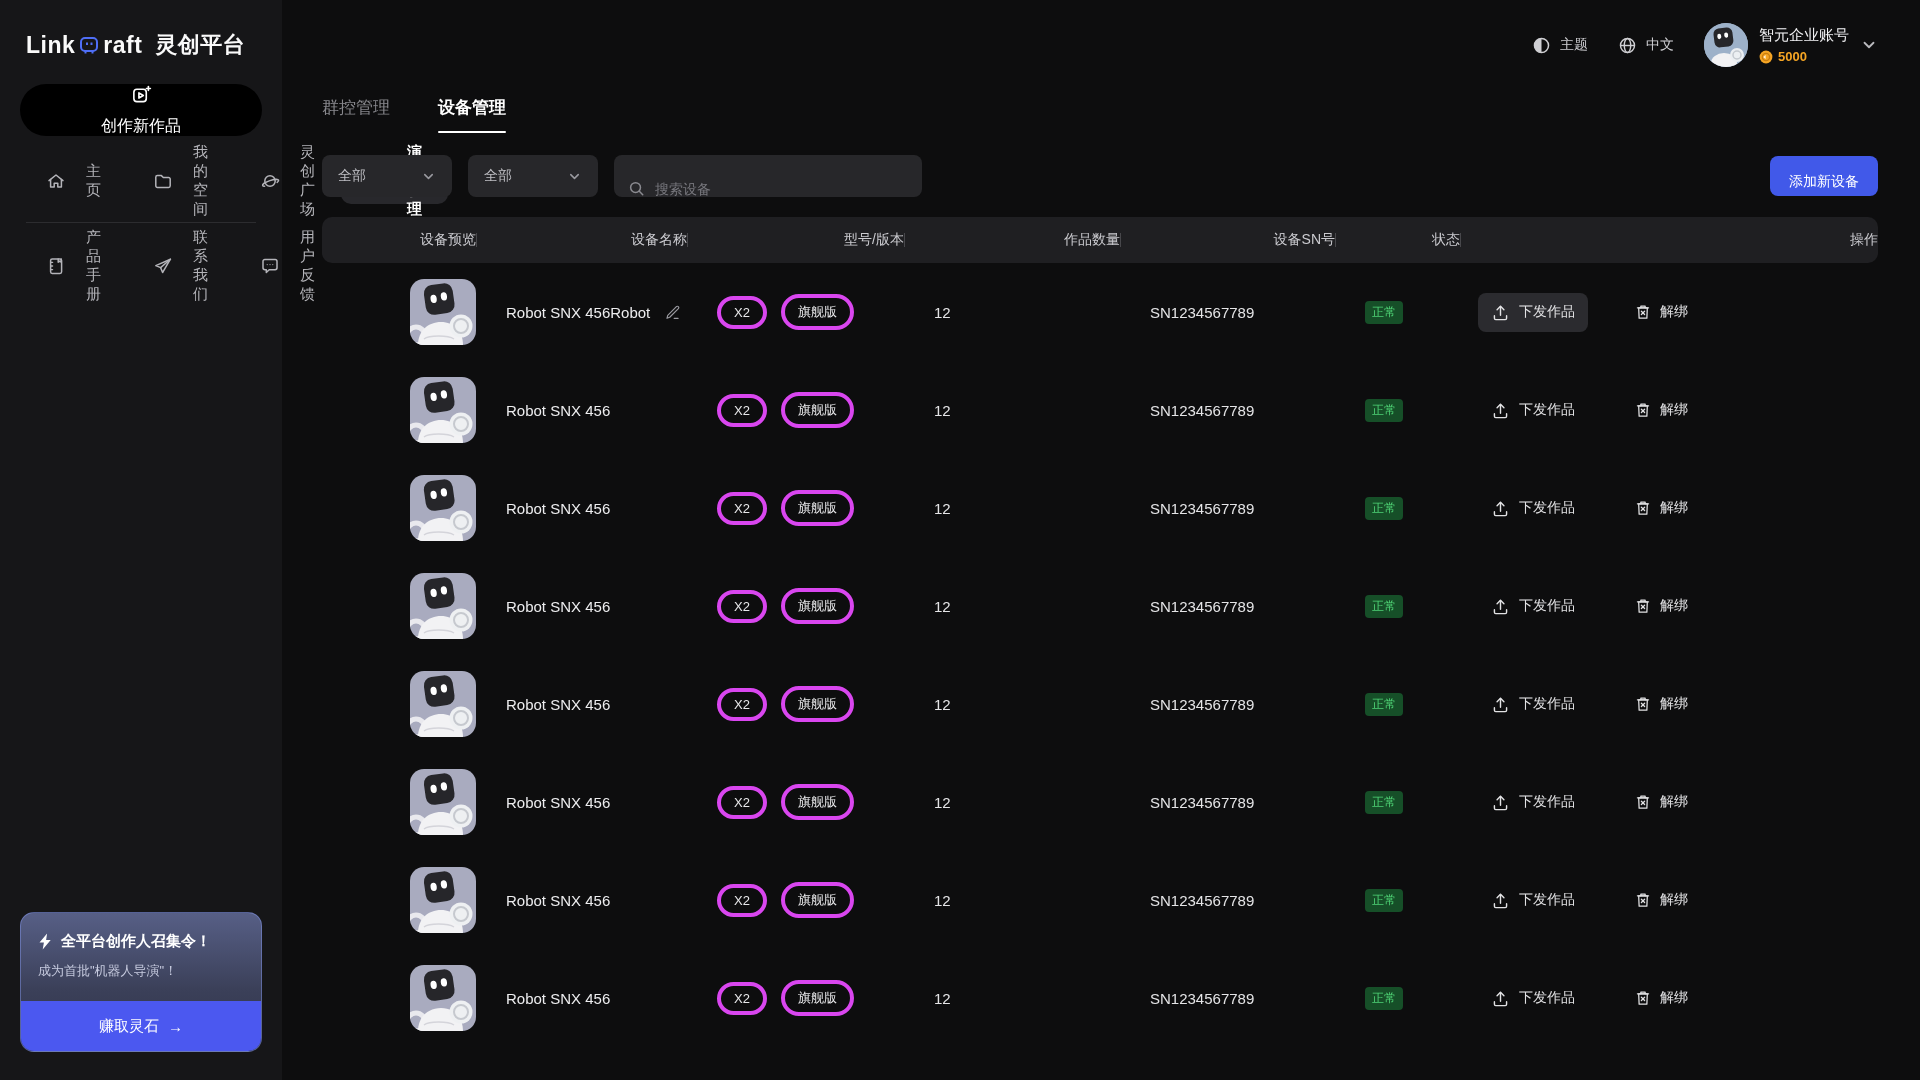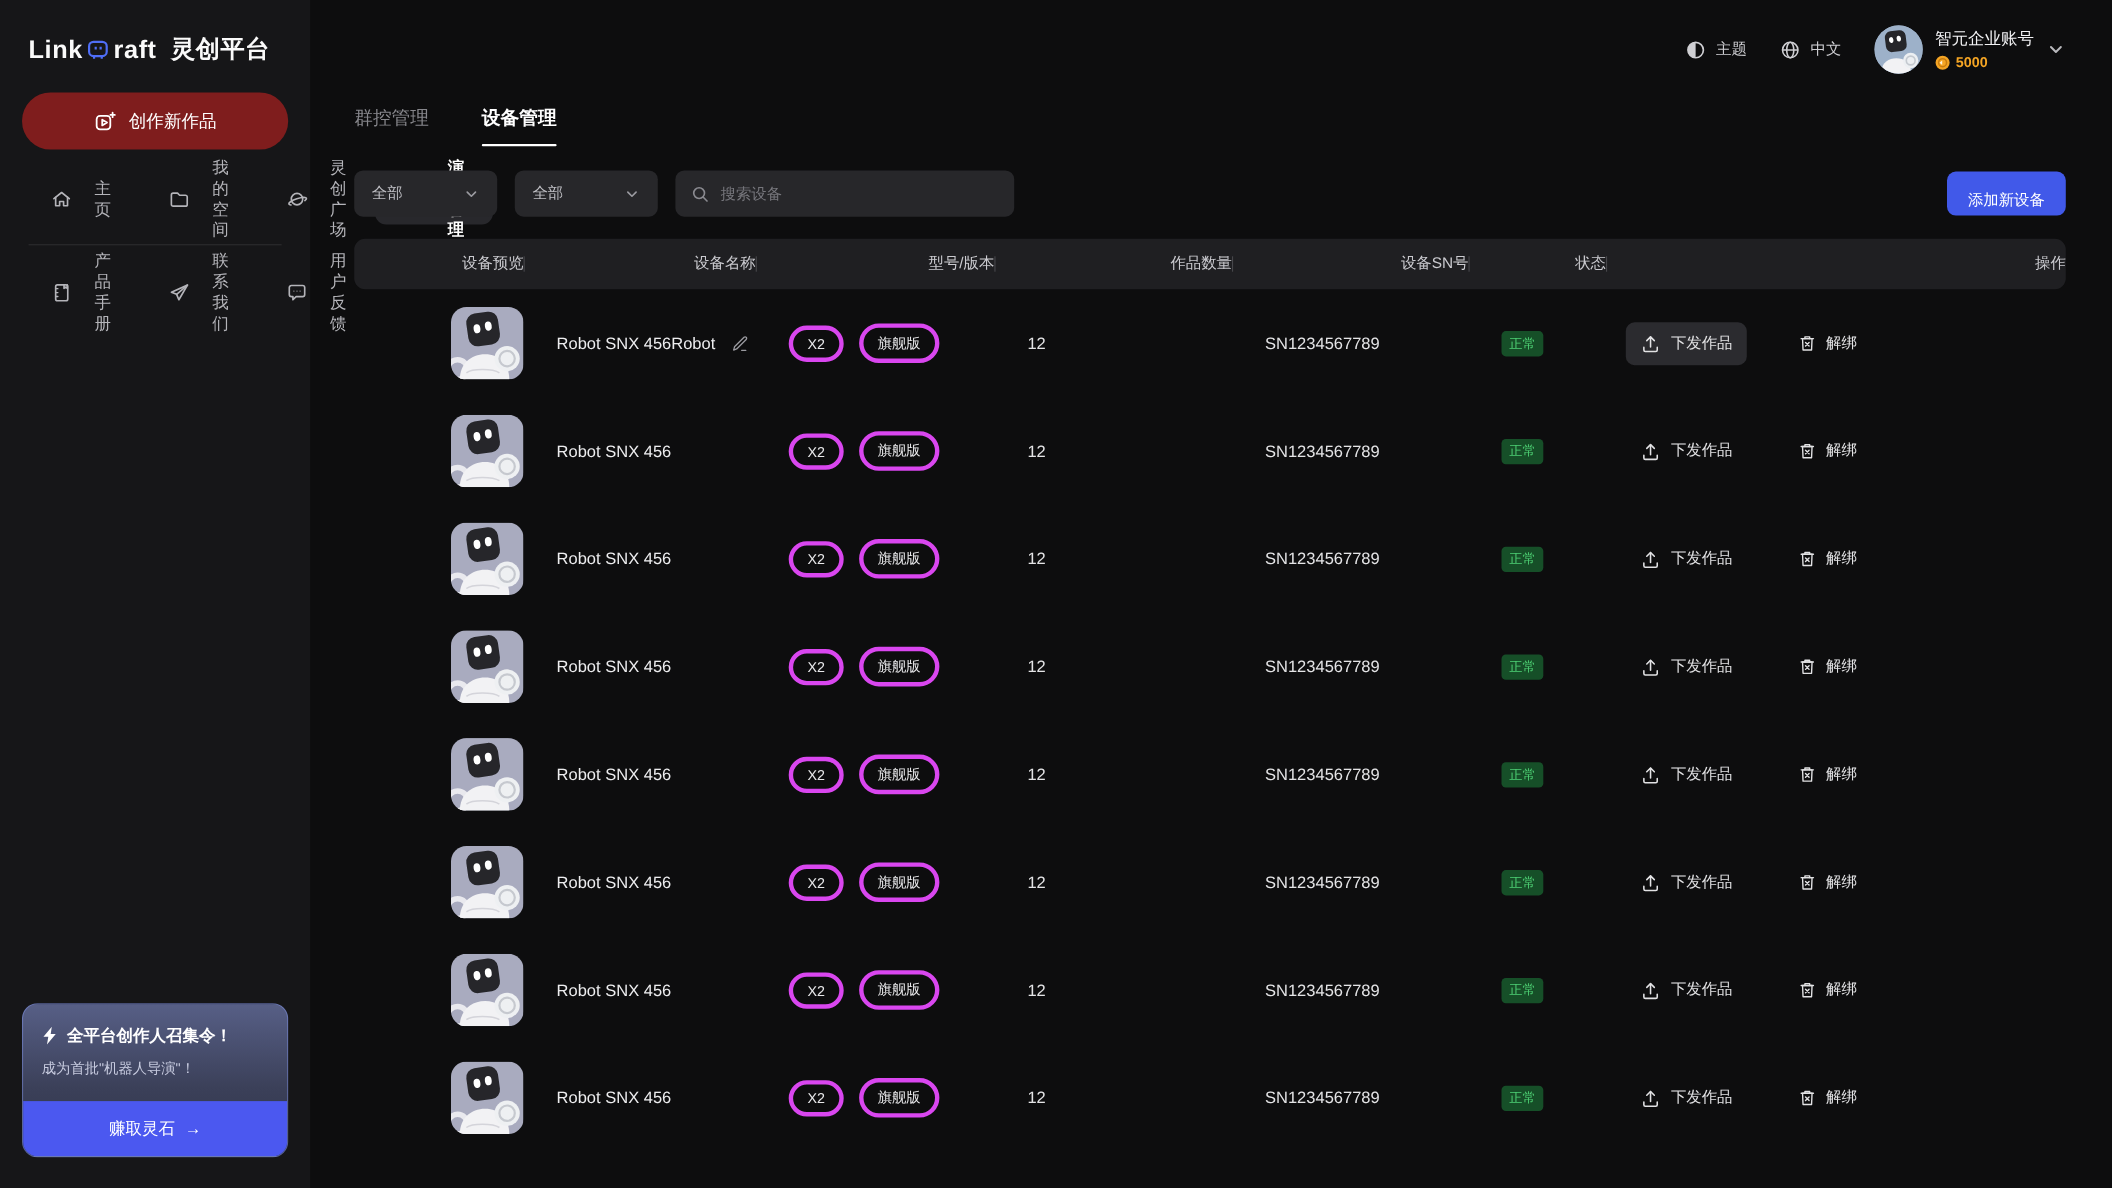--- a/index.html
+++ b/index.html
@@ -16,24 +16,25 @@
   .sidebar {
     width:282px; flex-shrink:0; height:1080px;
     background:#161618;
     display:flex; flex-direction:column;
     padding:0 20px;
   }
   .logo { display:flex; align-items:center; gap:3px; margin:30px 6px 24px; font-size:23px; font-weight:bold; color:#fafafa; letter-spacing:.5px; }
   .logo .cn { margin-left:10px; font-size:22px; }
   .create-btn {
     height:52px; border:none; border-radius:26px;
-    background:#7f1d1d; color:#fff; font-size:16px; font-weight:500;
+    background:#000000; color:#fff; font-size:16px; font-weight:500;
     display:flex; align-items:center; justify-content:center; gap:11px;
     cursor:pointer; margin-bottom:22px;
     font-family:inherit;
+    flex-direction:column;
   }
   .nav { display:flex; flex-direction:row; }
   .nav-item {
     height:46px; border-radius:10px;
     display:flex; align-items:center; gap:20px;
     padding:0 26px; margin-bottom:12px;
     color:#b4b4b9; font-size:15px; cursor:pointer;
   }
   .nav-item.active { background:#28282c; color:#ffffff; font-weight:bold; }
   .nav-item .ic { width:20px; height:20px; flex-shrink:0; }
@@ -73,21 +74,21 @@
   .tab.active::after { content:""; position:absolute; left:0; right:0; bottom:0; height:2.5px; background:#fff; border-radius:2px; }
 
   .filterbar { margin-top:22px; display:flex; align-items:center; gap:16px; }
   .select {
     width:130px; height:42px; background:#27272a; border-radius:8px;
     display:flex; align-items:center; justify-content:space-between;
     padding:0 16px; font-size:14px; color:#bfbfc4; cursor:pointer;
   }
   .searchbox {
     width:308px; height:42px; background:#27272a; border-radius:8px;
-    display:flex; align-items:center; gap:10px; padding:0 14px;
+    display:flex; align-items:flex-end; gap:10px; padding:0 14px;
   }
   .searchbox input {
     flex:1; background:transparent; border:none; outline:none;
     color:#e0e0e2; font-size:14px; font-family:inherit;
   }
   .searchbox input::placeholder { color:#76767c; }
   .add-btn {
     margin-left:auto; height:40px; padding:17px 19px;
     background:#4159e9; border:none; border-radius:8px;
     color:#fff; font-size:14px; cursor:pointer; font-family:inherit;

